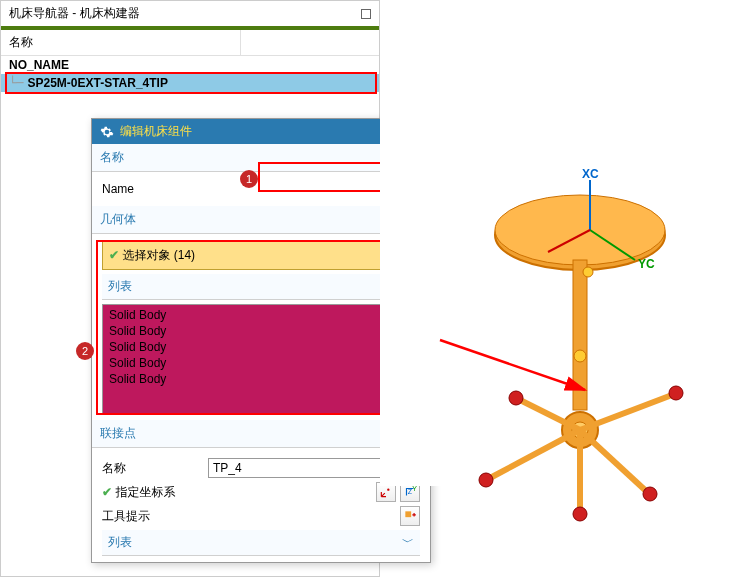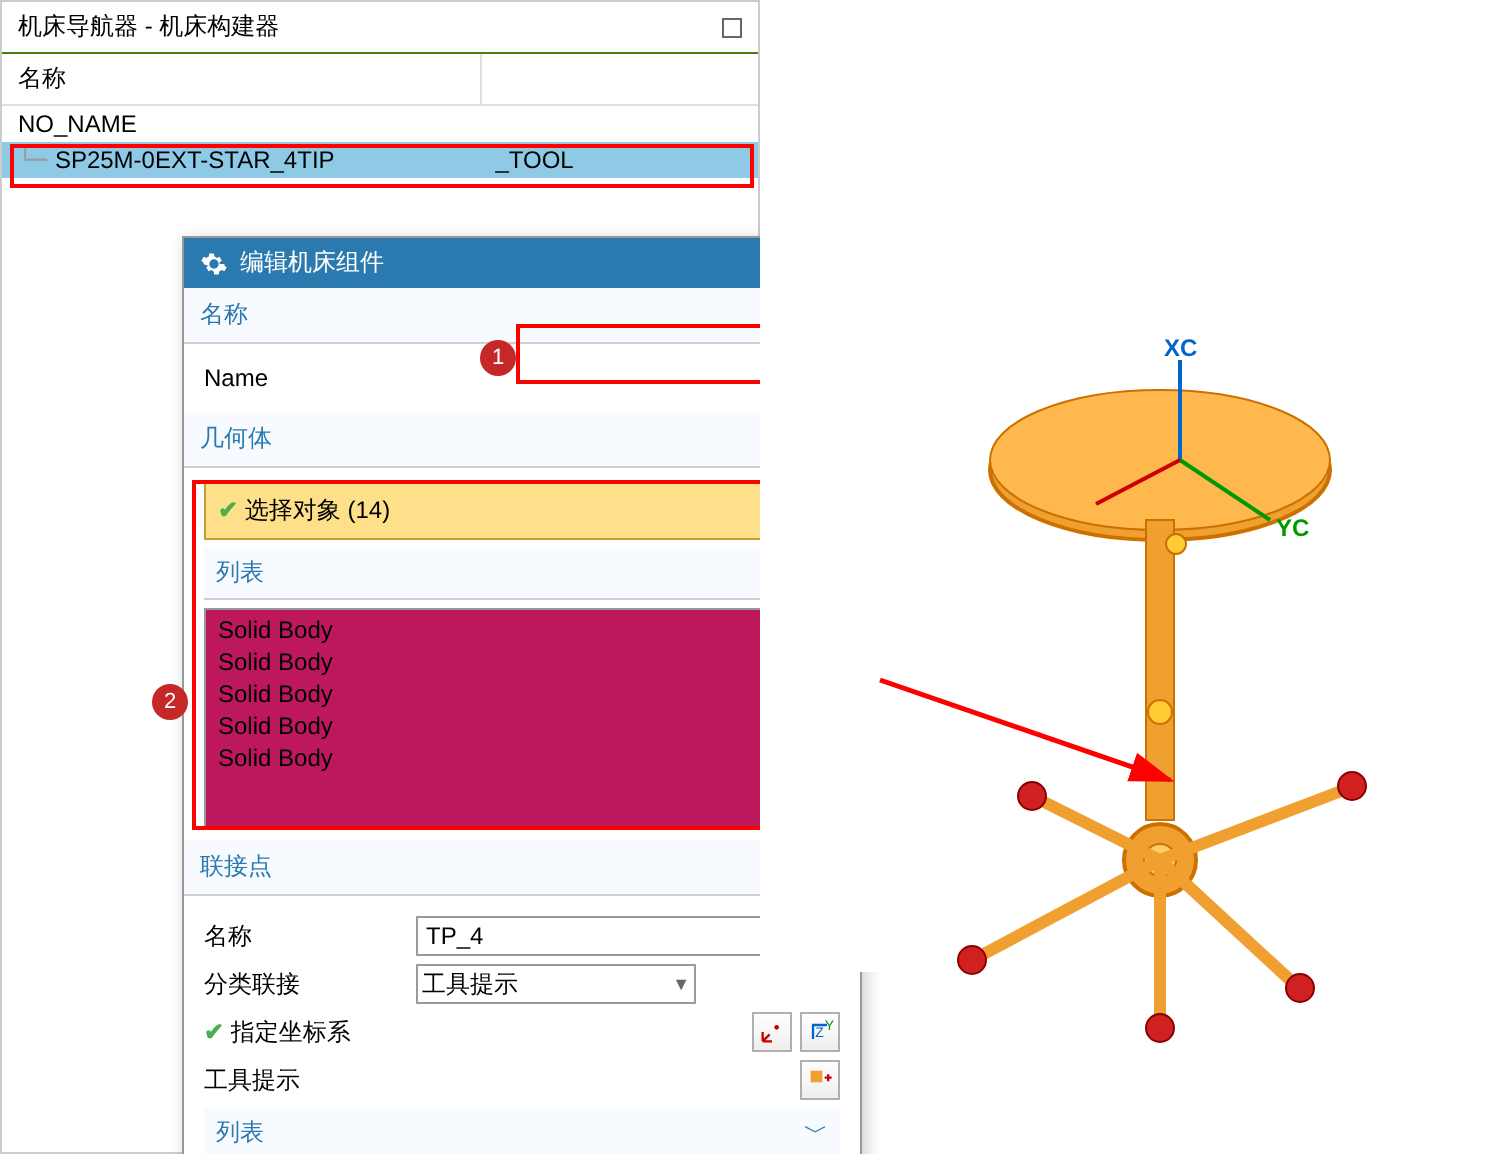--- a/index.html
+++ b/index.html
@@ -1,41 +1,41 @@
 <!DOCTYPE html>
 <html><head>
 <meta charset="utf-8">
 <style>
 * { box-sizing: border-box; margin: 0; padding: 0; font-family: "Microsoft YaHei", Arial, sans-serif; font-size: 12px; }
 body { width: 755px; height: 577px; background: #fff; position: relative; overflow: hidden; }
 
 
 .nav-panel { position: absolute; left: 0; top: 0; width: 380px; height: 577px; border: 1px solid #ccc; background: #fff; }
-.nav-title { padding: 4px 8px; display: flex; justify-content: space-between; align-items: center; border-bottom: 1px solid #4d7c0f; }
+.nav-title { padding: 4px 8px; display: flex; justify-content: space-between; align-items: center; border-bottom: 4px solid #4d7c0f; }
 .nav-title .sq { width: 10px; height: 10px; border: 1px solid #666; }
 .nav-header { display: flex; background: #fff; border-bottom: 1px solid #e0e0e0; }
 .nav-header div { padding: 4px 8px; border-right: 1px solid #e0e0e0; }
 .col-name { width: 240px; }
 .col-cat { width: 140px; }
 .nav-row { display: flex; }
 .nav-row div { padding: 2px 8px; }
-.nav-row .tree-cell { width: 240px; display: flex; align-items: center; }
+.nav-row .tree-cell { width: 240px; display: flex; align-items: center; font-weight: bold; }
 .nav-row .cat-cell { width: 140px; }
 .nav-row.selected { background: #8ecae6; }
 .tree-lines { color: #999; margin-right: 4px; font-family: monospace; }
 
 
 .red-box { position: absolute; border: 2px solid #ff0000; pointer-events: none; }
 
 
 .callout { position: absolute; width: 18px; height: 18px; border-radius: 50%; background: #c62828; color: #fff; display: flex; align-items: center; justify-content: center; font-size: 11px; z-index: 100; }
 
 
 .dialog { position: absolute; left: 91px; top: 118px; width: 340px; border: 1px solid #999; background: #fff; box-shadow: 2px 2px 8px rgba(0,0,0,0.2); }
-.dlg-title { background: #2a7ab0; color: #ffffff; padding: 4px 8px; display: flex; align-items: center; justify-content: space-between; }
+.dlg-title { background: #2a7ab0; color: #fde047; padding: 4px 8px; display: flex; align-items: center; justify-content: space-between; }
 .dlg-title-left { display: flex; align-items: center; gap: 6px; }
 .dlg-title-right { display: flex; align-items: center; gap: 8px; }
 .gear-icon svg, .reset-icon svg, .close-icon svg { display: block; }
 
 .section-header { padding: 5px 8px; color: #2a7ab0; border-bottom: 1px solid #d0d0d0; display: flex; justify-content: space-between; align-items: center; cursor: pointer; background:#f7fbff;}
 .section-header .chev { font-size: 10px; color: #2a7ab0; }
 .section-body { padding: 6px 10px; }
 
 .form-row { display: flex; align-items: center; margin: 4px 0; gap: 6px; }
 .form-label { width: 100px; }
@@ -76,21 +76,20 @@
     <div class="tree-cell">
         <span>NO_NAME</span>
       </div>
     <div class="cat-cell"></div>
   </div>
   <div class="nav-row selected">
     <div class="tree-cell">
         <span class="tree-lines">└─</span>
         <span>SP25M-0EXT-STAR_4TIP</span>
       </div>
-    <div class="cat-cell">_TOOL</div>
   </div>
 </div>
 
 <div class="red-box" style="left:5px; top:72px; width:372px; height:22px;"></div>
 
 <div class="dialog">
   <div class="dlg-title">
     <span class="dlg-title-left">
       <span class="gear-icon">
         <svg width="14" height="14" viewBox="0 0 24 24">
@@ -161,27 +160,20 @@
   </div>
 
   <div class="section-header">
     <span>联接点</span>
     <span class="chev">︿</span>
   </div>
   <div class="section-body">
     <div class="form-row">
       <span class="form-label">名称</span>
       <input class="text-input" value="TP_4" style="">
-    </div>
-    <div class="form-row">
-      <span class="form-label">分类联接</span>
-      <div class="select-input">
-        <span>工具提示</span>
-        <span class="dd">▼</span>
-      </div>
     </div>
     <div class="form-row" style="justify-content:space-between;gap:13px;">
       <span><span class="check-green">✔</span> <span>指定坐标系</span></span>
       <span style="display:flex; gap:4px;">
         <span class="icon-btn">
           <svg width="14" height="14" viewBox="0 0 24 24">
               <path d="M4 20l6-6M4 20l8 0M4 20l0-8" stroke="#c00" stroke-width="2"></path>
               <circle cx="16" cy="8" r="2" fill="#c00"></circle>
             </svg>
         </span>

